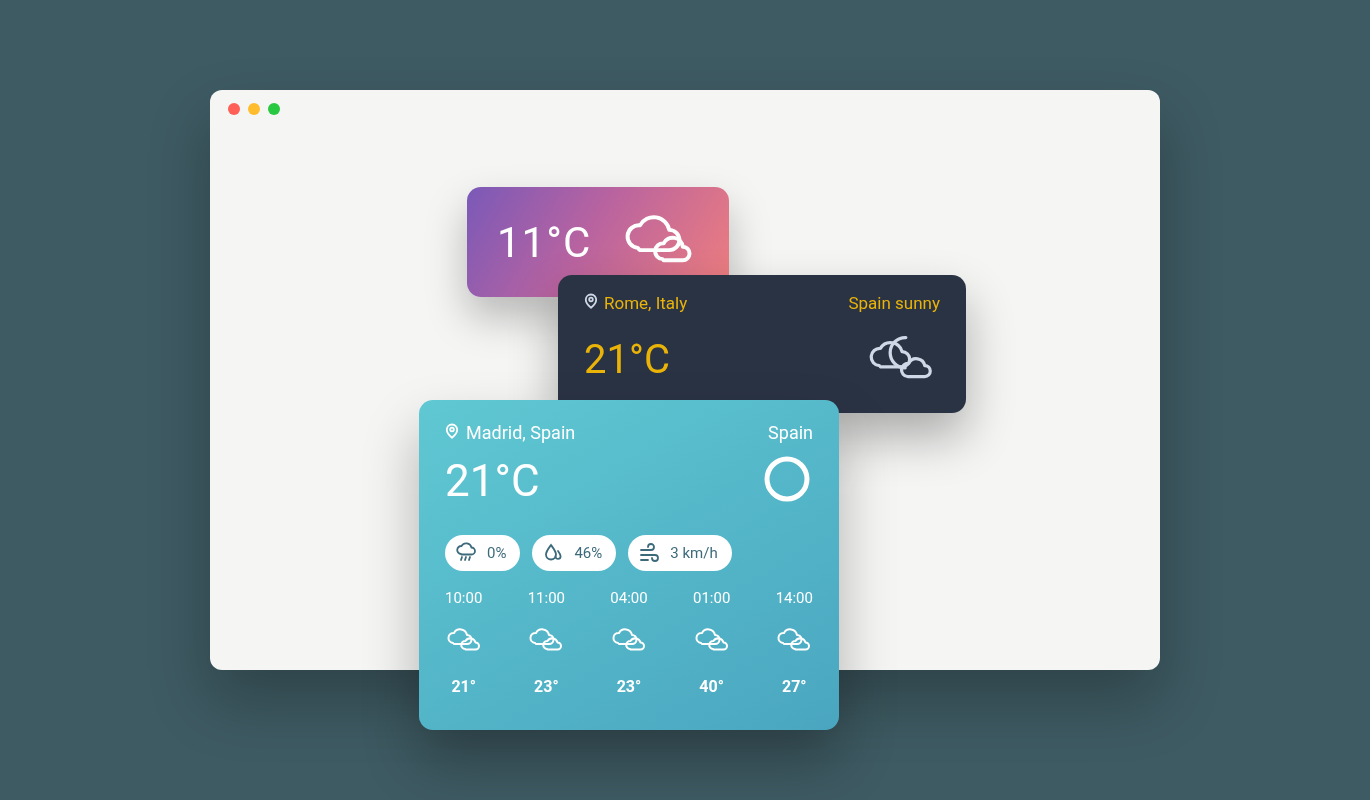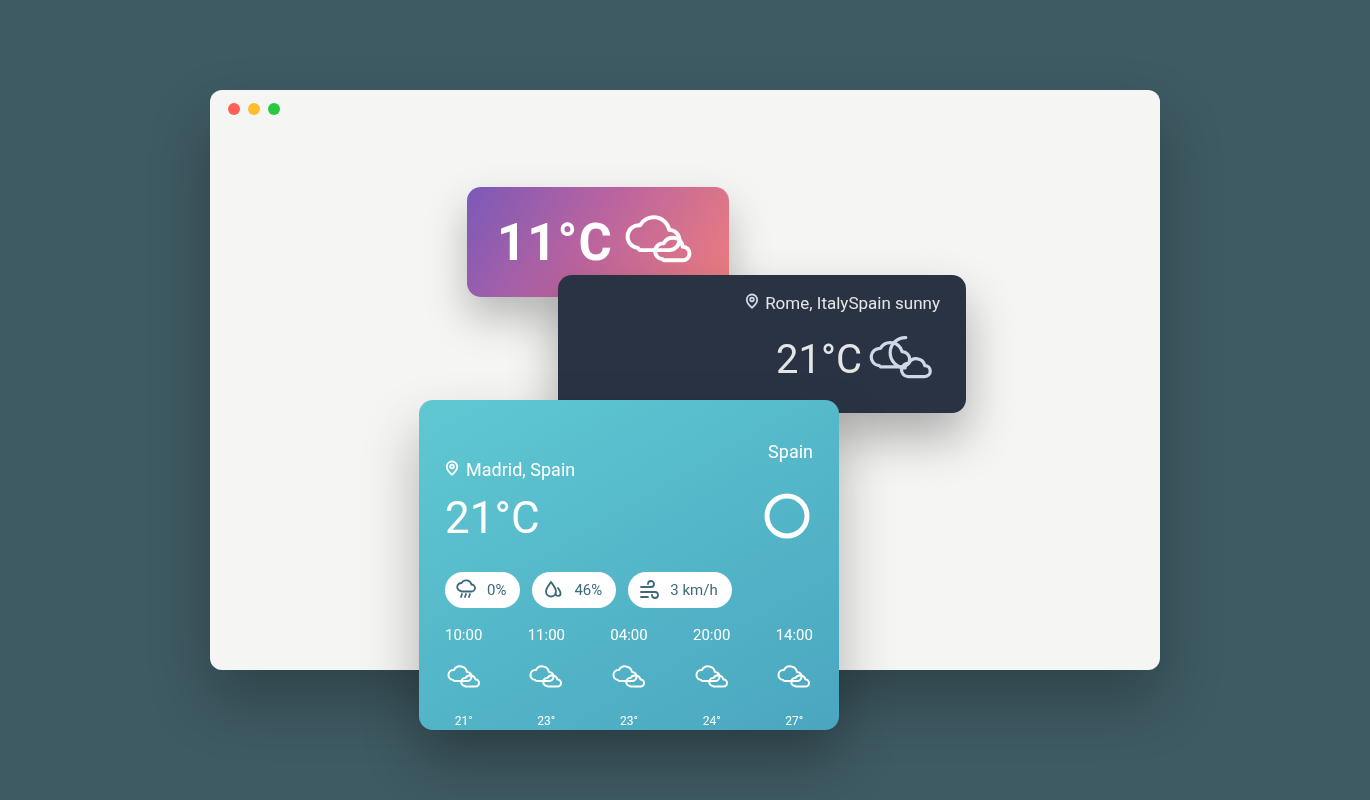--- a/index.html
+++ b/index.html
@@ -43,40 +43,39 @@
     border-radius: 14px;
     background: linear-gradient(120deg, #7a59b8 0%, #b863a0 45%, #ef7e7e 100%);
     box-shadow: 0 20px 40px rgba(0,0,0,0.25);
     display: flex;
     align-items: center;
     justify-content: space-between;
     padding: 0 26px 0 30px;
     color: #fff;
   }
   .card-small .temp {
-    font-size: 51px;
-    font-weight: 700;
+    font-size: 42px;
+    font-weight: 400;
     letter-spacing: 1px;
   }
   .card-small .icon svg { width: 90px; height: 70px; }
 
   .card-medium {
     position: absolute;
     left: 558px;
     top: 275px;
     width: 408px;
     height: 138px;
     border-radius: 14px;
     background: #2a3344;
     box-shadow: 0 24px 48px rgba(0,0,0,0.3);
-    color: #e5e5e5;
+    color: #eab308;
     padding: 18px 26px 16px 26px;
     display: flex;
     flex-direction: column;
-    align-items: flex-end;
   }
   .card-medium .row1 {
     display: flex;
     justify-content: space-between;
     align-items: center;
     font-size: 17px;
   }
   .card-medium .loc { display: flex; align-items: center; gap: 6px; }
   .card-medium .row2 {
     display: flex;
@@ -101,21 +100,21 @@
     padding: 22px 26px 20px 26px;
     display: flex;
     flex-direction: column;
   }
   .card-large .row1 {
     display: flex;
     justify-content: space-between;
     align-items: center;
     font-size: 18px;
   }
-  .card-large .loc { display: flex; align-items: center; gap: 7px; margin-top: 37px; }
+  .card-large .loc { display: flex; align-items: center; gap: 7px; }
   .card-large .row2 {
     display: flex;
     justify-content: space-between;
     align-items: center;
     margin-top: 10px;
   }
   .card-large .temp { font-size: 44px; font-weight: 400; }
   .card-large .sun-icon svg { width: 52px; height: 52px; }
 
   .pills {
@@ -143,21 +142,21 @@
     margin-top: 18px;
   }
   .hour-item {
     display: flex;
     flex-direction: column;
     align-items: center;
     gap: 20px;
     font-size: 15px;
   }
   .hour-item .hicon svg { width: 34px; height: 26px; }
-  .hour-item .htemp { font-weight: 400; font-size: 12px; }
+  .hour-item .htemp { font-weight: 700; font-size: 16px; }
 
   .pin-icon svg { width: 14px; height: 16px; }
 </style>
 </head>
 <body>
 
 <svg width="0" height="0" style="position:absolute">
   <defs>
     <g id="clouds-icon">
       <g fill="none" stroke="#fff" stroke-width="3.5" stroke-linecap="round" stroke-linejoin="round">
@@ -312,25 +311,25 @@
       <div class="htemp">23°</div>
     </div>
     <div class="hour-item">
       <div>04:00</div>
       <div class="hicon"><svg viewBox="0 0 34 26">
             <use href="#clouds-small-icon"></use>
           </svg></div>
       <div class="htemp">23°</div>
     </div>
     <div class="hour-item">
-      <div>20:00</div>
-      <div class="hicon"><svg viewBox="0 0 34 26">
-            <use href="#clouds-small-icon"></use>
-          </svg></div>
-      <div class="htemp">24°</div>
+      <div>01:00</div>
+      <div class="hicon"><svg viewBox="0 0 34 26">
+            <use href="#clouds-small-icon"></use>
+          </svg></div>
+      <div class="htemp">40°</div>
     </div>
     <div class="hour-item">
       <div>14:00</div>
       <div class="hicon"><svg viewBox="0 0 34 26">
             <use href="#clouds-small-icon"></use>
           </svg></div>
       <div class="htemp">27°</div>
     </div>
   </div>
 </div>

